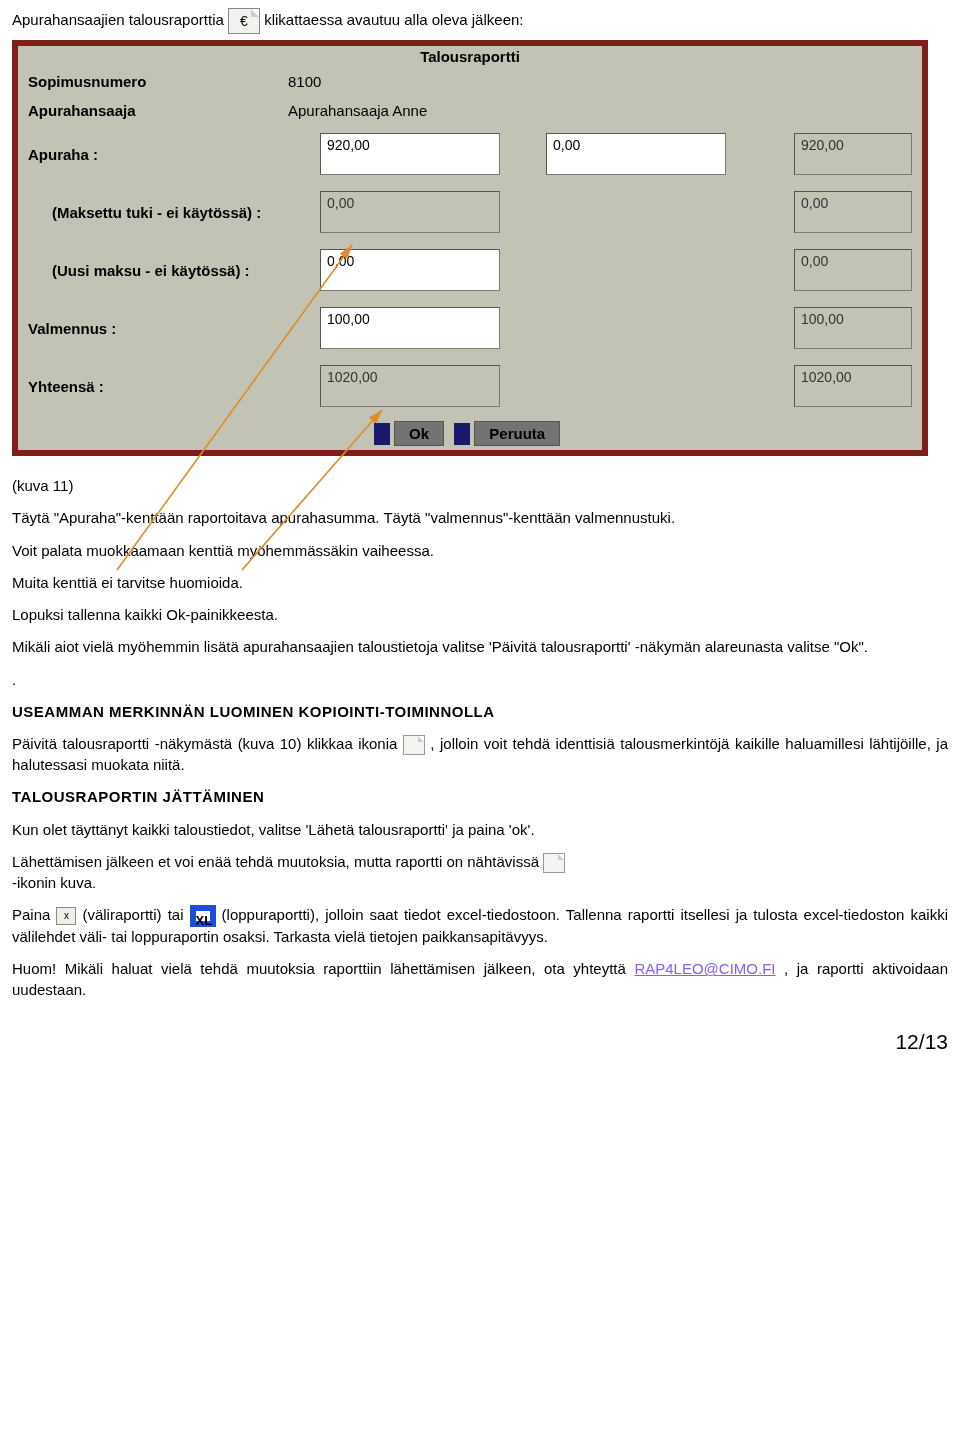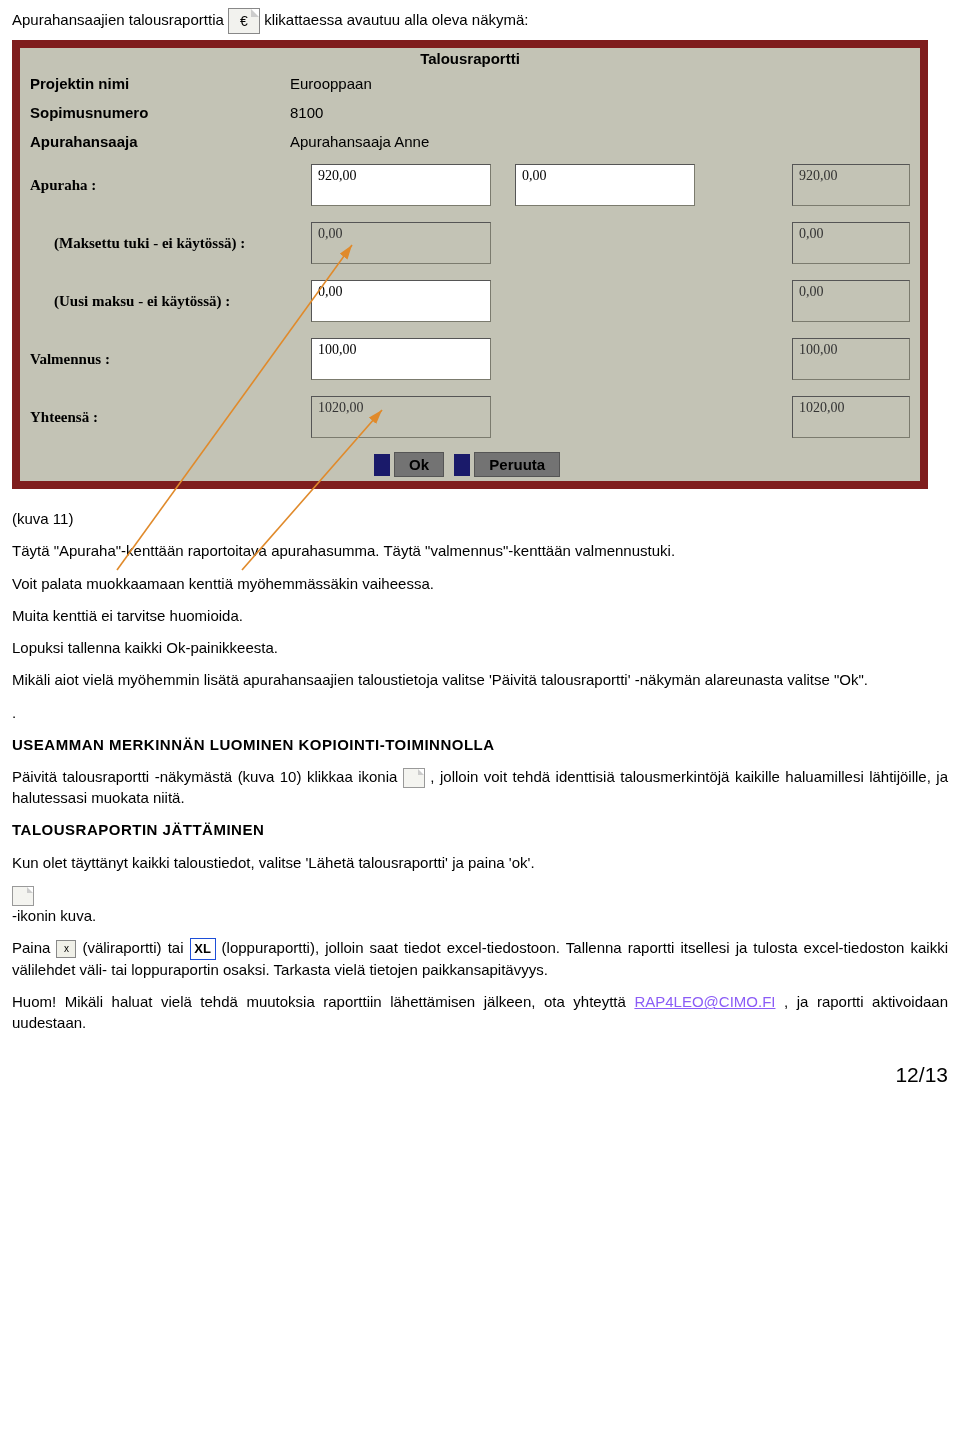--- a/index.html
+++ b/index.html
@@ -22,21 +22,21 @@
     text-align: center;
     line-height: 24px;
     font-size: 14px;
     position: relative;
   }
   .euro-icon .corner {
     position:absolute; top:0; right:0;
     width:0;height:0;border-top:8px solid #fff;border-left:8px solid #ccc;
   }
   .panel {
-    border: 8px solid #7f1d1d;
+    border: 6px solid #7f1d1d;
     background: #c3c3b5;
     width: 916px;
     position: relative;
   }
   .panel-title {
     text-align: center;
     font-weight: bold;
     padding: 2px 0;
   }
   .meta-row {
@@ -47,22 +47,21 @@
   .meta-val { }
   .hdr-row {
     text-align: right;
     font-weight: bold;
     padding: 14px 30px 14px 10px;
   }
   .data-row {
     display: flex;
     align-items: center;
     padding: 8px 10px;
-    gap: 1px;
-    font-family: Liberation Serif, serif;
+    gap: 12px;
   }
   .data-row .lbl { width: 280px; font-weight: bold; }
   .data-row .lbl.sub { padding-left: 24px; }
   .inp {
     background: #fff;
     border: 1px solid #7b7b6e;
     border-top-color:#555;border-left-color:#555;
     height: 42px;
     padding: 3px 6px;
     font-size: 14px;
@@ -106,48 +105,44 @@
   .body-text p.small-gap { margin-top:0; }
   .section-head { font-weight:bold; font-variant: small-caps; letter-spacing:0.5px; margin-top:22px; }
   .link { color:#8b5cf6; text-decoration:underline; }
   .doc-icon {
     display:inline-block;width:22px;height:20px;vertical-align:middle;
     background:#f4f4f0;border:1px solid #999;position:relative;
   }
   .doc-icon::after{content:""; position:absolute;top:0;right:0;border-top:6px solid #fff;border-left:6px solid #ccc;}
   .xl-icon {
     display:inline-block;width:26px;height:22px;vertical-align:middle;
-    background:#fff;border:1px solid #1d4ed8;text-align:center;font-weight:bold;font-size:13px;line-height:20px;
+    background:#fff;border:6px solid #1d4ed8;text-align:center;font-weight:bold;font-size:13px;line-height:20px;
   }
   .xl-small {
     display:inline-block;width:20px;height:18px;vertical-align:middle;
     background:#f0f0e8;border:1px solid #888;position:relative;font-size:10px;line-height:16px;text-align:center;
   }
   .pager { text-align:right; margin-top:30px; font-size:21px; }
 </style>
 </head>
 <body>
 
 <div class="intro-line">
   <span>Apurahansaajien talousraporttia </span>
   <span class="euro-icon">
     <span>€</span>
     <span class="corner"></span>
   </span>
-  <span> klikattaessa avautuu alla oleva näkymä:</span>
+  <span> klikattaessa avautuu alla oleva jälkeen:</span>
 </div>
 
 <div style="position:relative;">
 <div class="panel">
   <div class="panel-title">Talousraportti</div>
 
-  <div class="meta-row">
-    <div class="meta-label">Projektin nimi</div>
-    <div class="meta-val">Eurooppaan</div>
-  </div>
   <div class="meta-row">
     <div class="meta-label">Sopimusnumero</div>
     <div class="meta-val">8100</div>
   </div>
   <div class="meta-row">
     <div class="meta-label">Apurahansaaja</div>
     <div class="meta-val">Apurahansaaja Anne</div>
   </div>
 
 
@@ -229,20 +224,21 @@
   <p class="just">
     <span>Päivitä talousraportti -näkymästä (kuva 10) klikkaa ikonia </span>
     <span class="doc-icon"></span>
     <span>, jolloin voit tehdä identtisiä talousmerkintöjä kaikille haluamillesi lähtijöille, ja halutessasi muokata niitä.</span>
   </p>
 
   <p class="section-head">TALOUSRAPORTIN JÄTTÄMINEN</p>
   <p>Kun olet täyttänyt kaikki taloustiedot, valitse 'Lähetä talousraportti' ja paina 'ok'.</p>
 
   <p>
+    <span>Lähettämisen jälkeen et voi enää tehdä muutoksia, mutta raportti on nähtävissä </span>
     <span class="doc-icon"></span><br>
     <span> -ikonin kuva.</span>
   </p>
 
   <p class="small-gap just">
     <span>Paina </span>
     <span class="xl-small">x</span>
     <span> (väliraportti) tai </span>
     <span class="xl-icon">XL</span>
     <span> (loppuraportti), jolloin saat tiedot excel-tiedostoon.</span>

